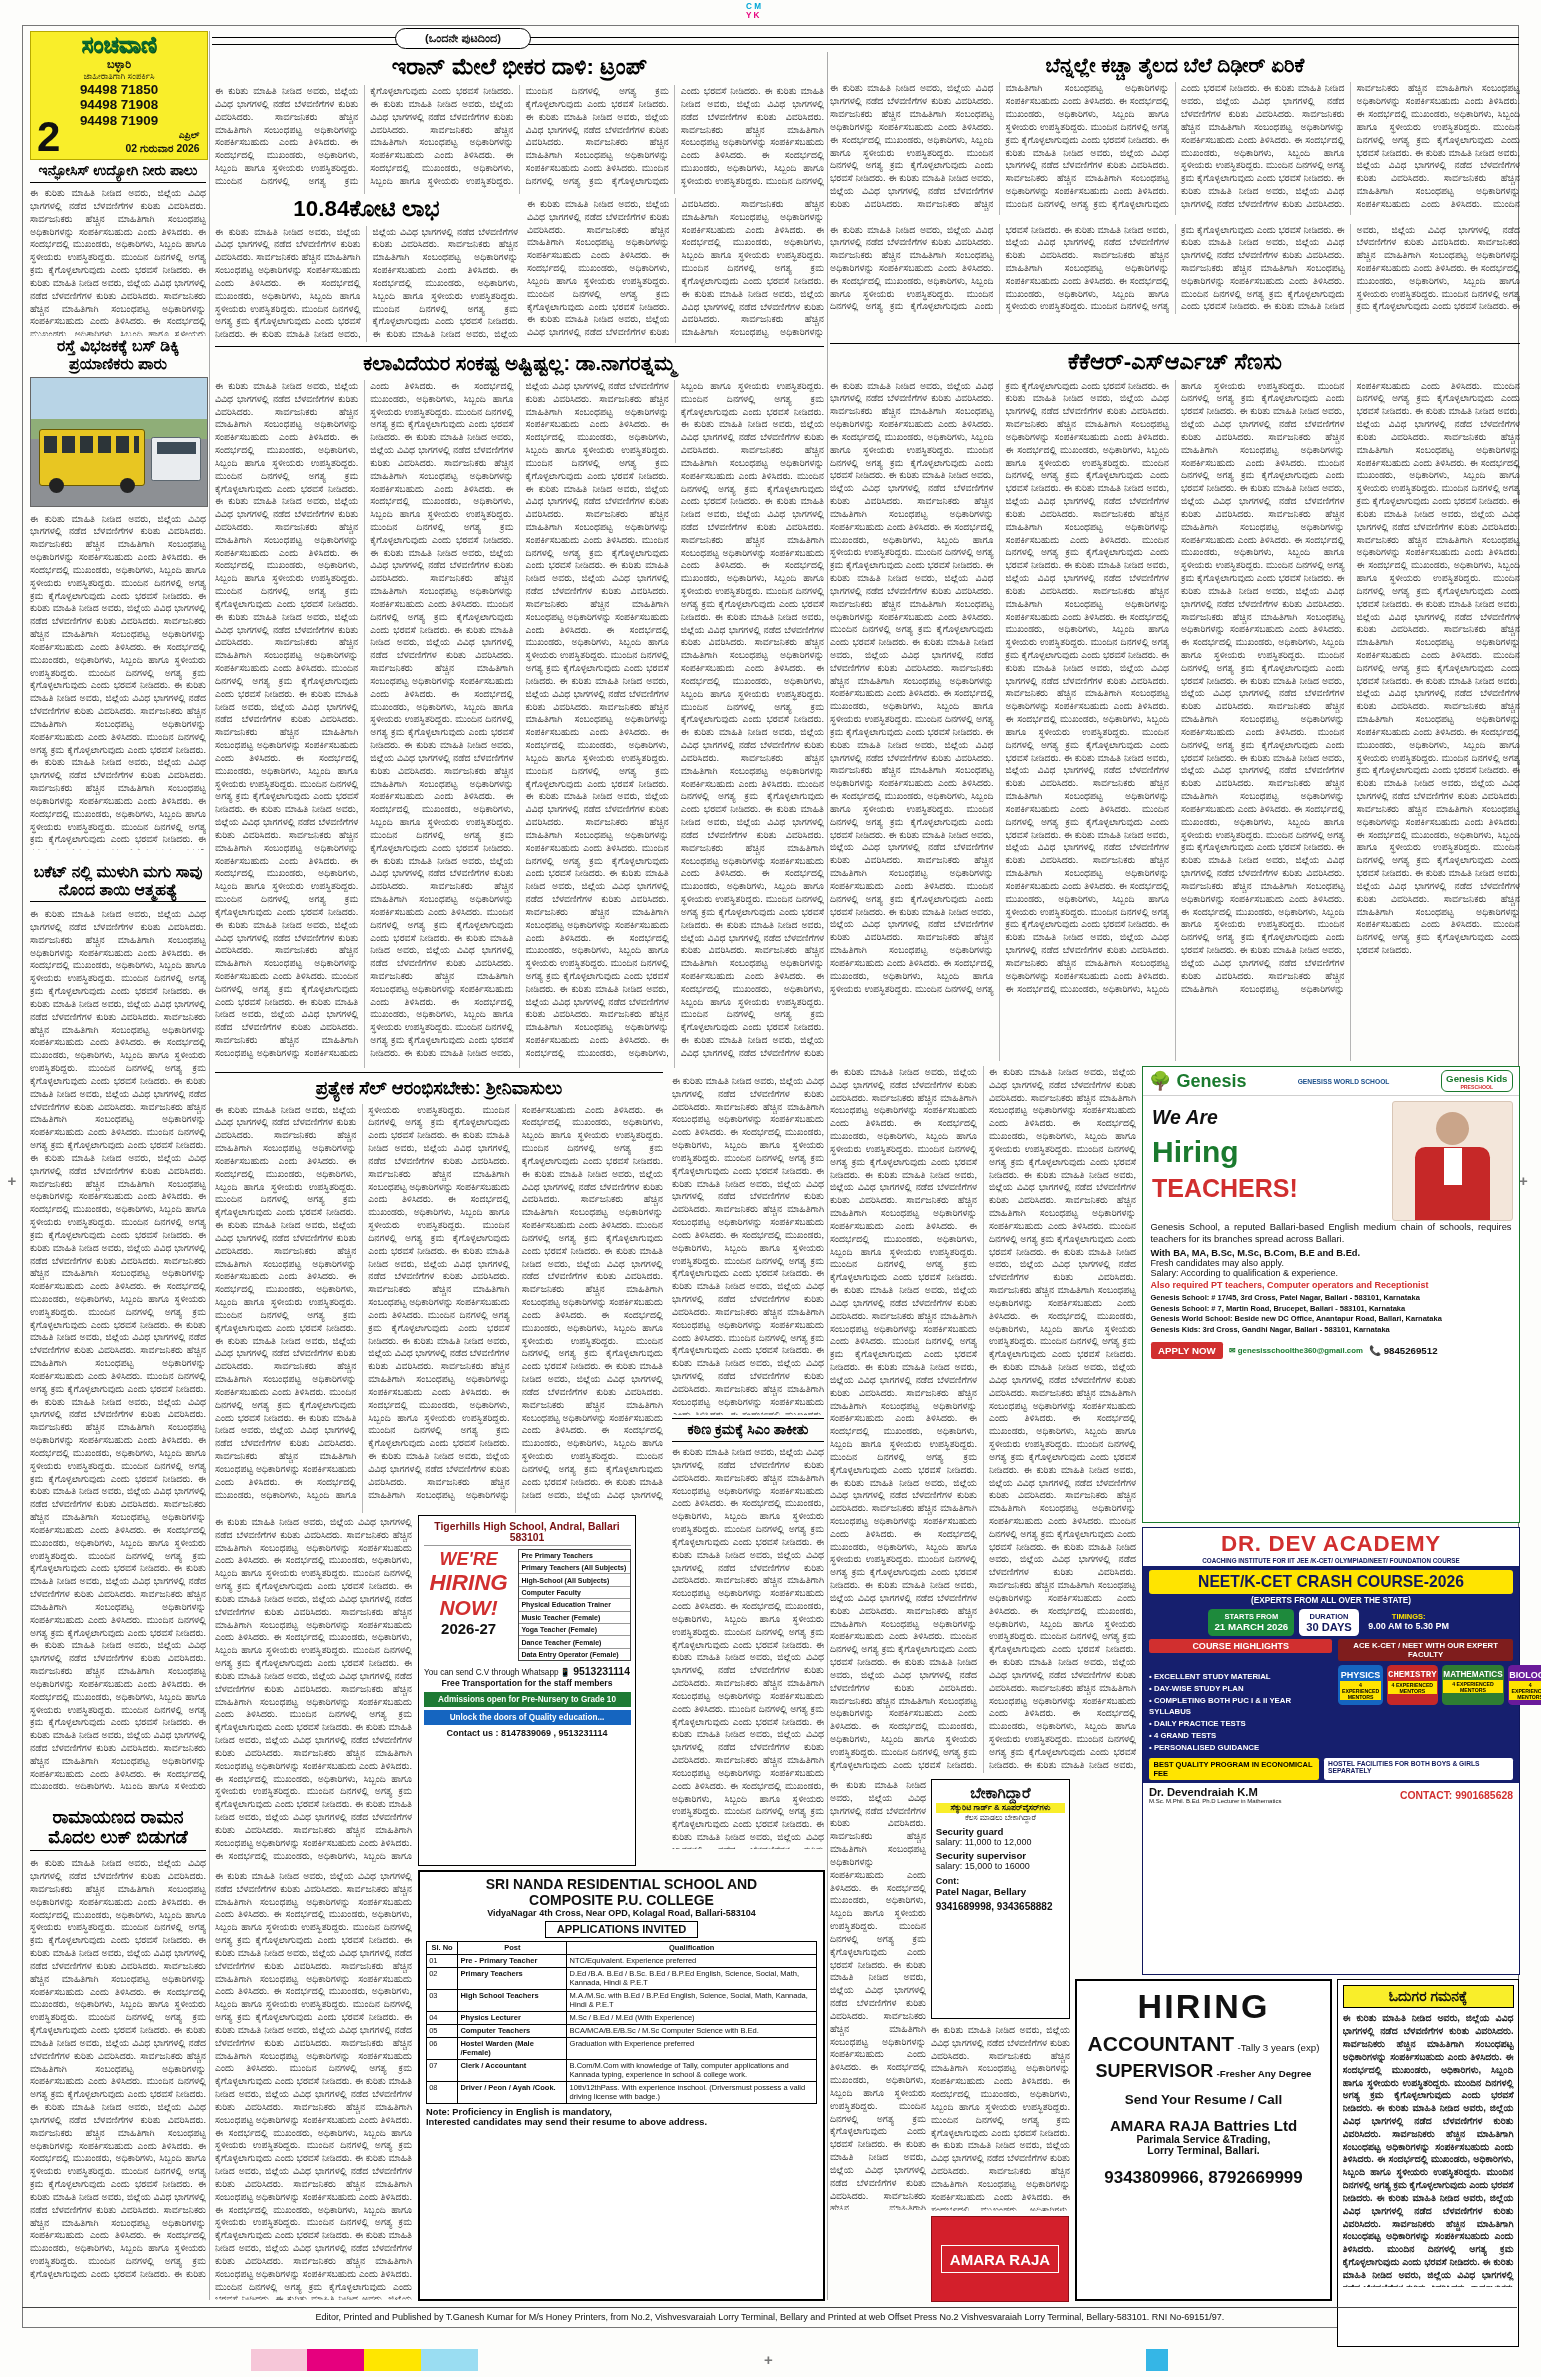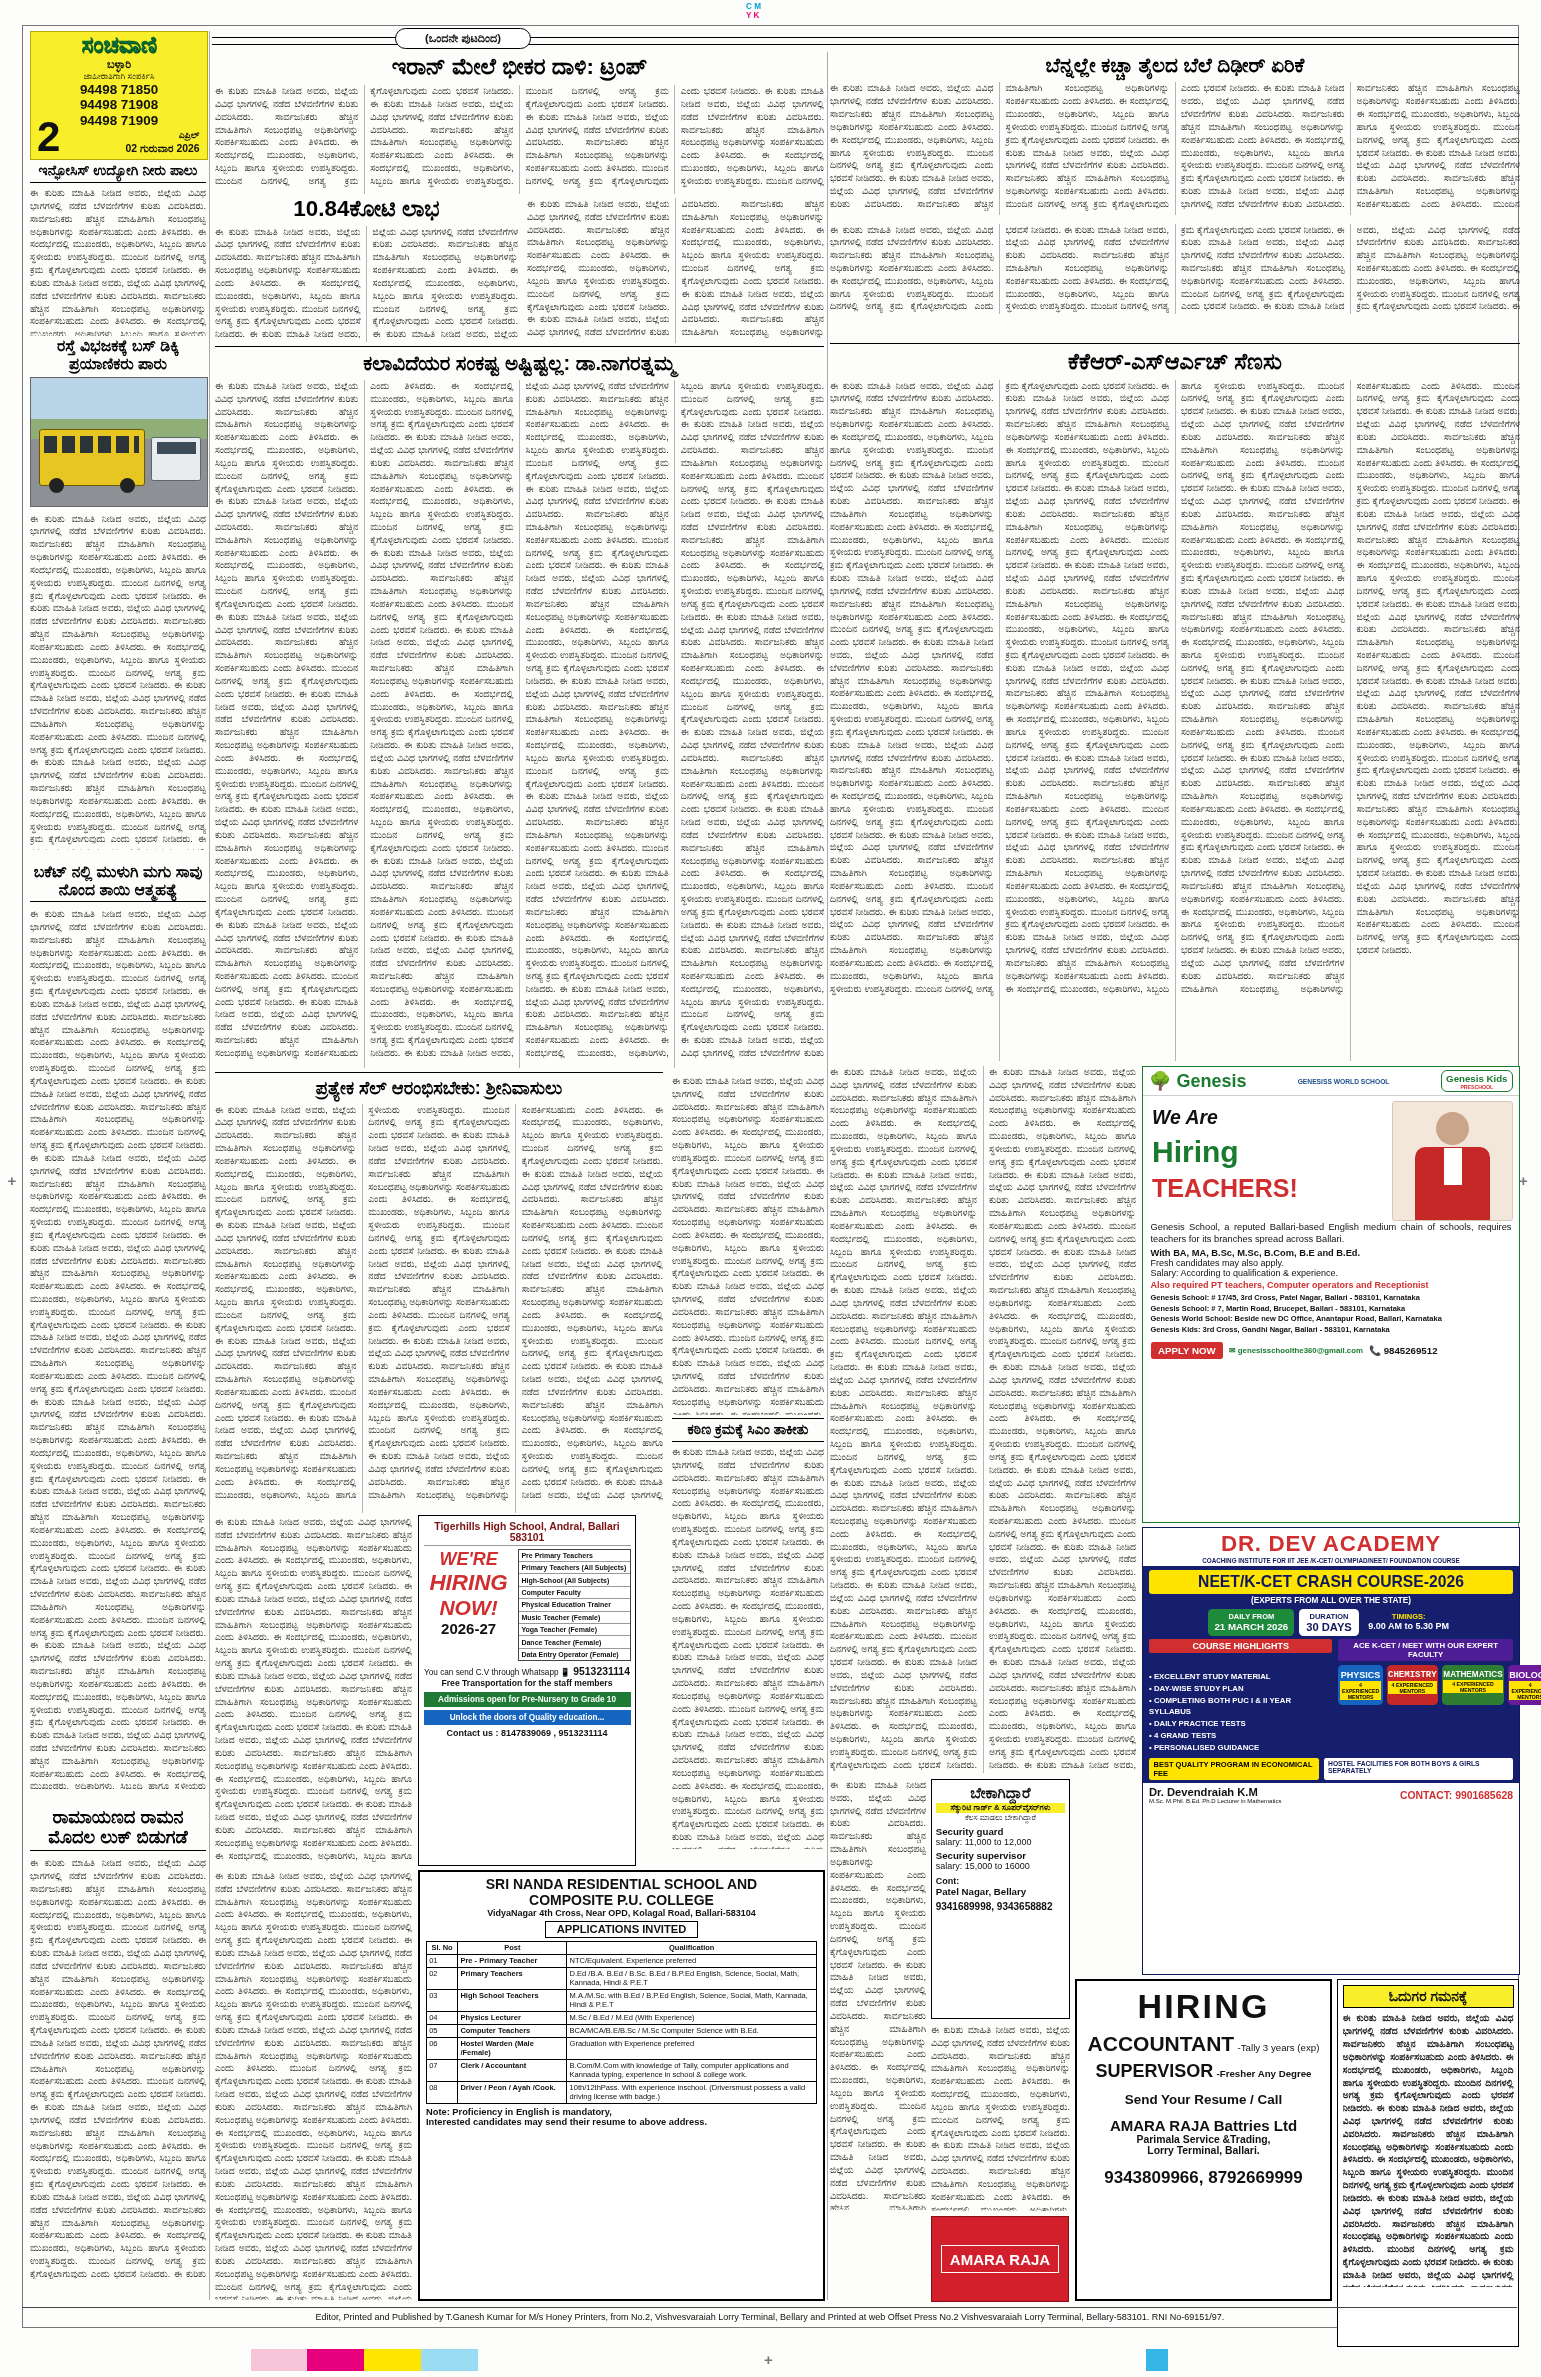--- a/index.html
+++ b/index.html
@@ -179,21 +179,21 @@
   <div class="abs adbox" style="left:1142px;top:1527px;width:378px;height:448px;padding:0;border-color:#10175c;">
     <div style="background:#fff;text-align:center;padding:3px 0 1.5px;">
       <div style="font-size:22.4px;font-weight:bold;color:#d12f2f;letter-spacing:0.7px;">DR. DEV ACADEMY</div>
       <div style="font-size:6.3px;font-weight:bold;color:#10175c;">COACHING INSTITUTE FOR IIT JEE /K-CET/ OLYMPIAD/NEET/ FOUNDATION COURSE</div>
     </div>
     <div style="background:#161f6e;color:#fff;padding:4.5px 6px 3px;">
       <div style="background:#ffe400;color:#10175c;font-weight:bold;font-size:15.7px;text-align:center;padding:3px 1.5px;border-radius:3px;">NEET/K-CET CRASH COURSE-2026</div>
       <div style="text-align:center;font-size:8.2px;font-weight:bold;padding:1.5px 0;">(EXPERTS FROM ALL OVER THE STATE)</div>
       <div style="display:flex;gap:4.5px;justify-content:center;margin:3px 0;">
         <div style="background:#1e8a3c;border-radius:4.5px;text-align:center;padding:3px 6px;">
-          <div style="font-size:7.5px;font-weight:bold;">DAILY FROM</div>
+          <div style="font-size:7.5px;font-weight:bold;">STARTS FROM</div>
           <div style="font-size:9.7px;font-weight:bold;">21 MARCH 2026</div>
         </div>
         <div style="background:#fff;color:#10175c;border-radius:4.5px;text-align:center;padding:3px 7.5px;">
           <div style="font-size:7.5px;font-weight:bold;">DURATION</div>
           <div style="font-size:11.2px;font-weight:bold;">30 DAYS</div>
         </div>
         <div style="text-align:center;padding:3px 4.5px;">
           <div style="font-size:7.5px;font-weight:bold;color:#ffe400;">TIMINGS:</div>
           <div style="font-size:9px;font-weight:bold;">9.00 AM to 5.30 PM</div>
         </div>
@@ -204,21 +204,21 @@
           <div style="font-size:7.8px;font-weight:bold;line-height:1.5;padding-top:18px;">
             <div>• <span>EXCELLENT STUDY MATERIAL</span></div>
             <div>• <span>DAY-WISE STUDY PLAN</span></div>
             <div>• <span>COMPLETING BOTH PUC I &amp; II YEAR SYLLABUS</span></div>
             <div>• <span>DAILY PRACTICE TESTS</span></div>
             <div>• <span>4 GRAND TESTS</span></div>
             <div>• <span>PERSONALISED GUIDANCE</span></div>
           </div>
         </div>
         <div style="width:48%;">
-          <div style="background:#4c1d95;color:#fff;font-weight:bold;font-size:7.8px;text-align:center;padding:2.2px 1.5px;border-radius:2.2px;">ACE K-CET / NEET WITH OUR EXPERT FACULTY</div>
+          <div style="background:#7f1d1d;color:#fff;font-weight:bold;font-size:7.8px;text-align:center;padding:2.2px 1.5px;border-radius:2.2px;">ACE K-CET / NEET WITH OUR EXPERT FACULTY</div>
           <div style="display:grid;grid-template-columns:1fr 1fr 1fr 1fr;gap:3.7px;margin-top:3.7px;">
             <div class="subcard" style="background:#1565c0;">
               <div style="font-size:9px;">PHYSICS</div>
               <div class="chip" style="font-size:5.2px;padding:0.7px 2.2px;margin-top:1.5px;">4 EXPERIENCED MENTORS</div>
             </div>
             <div class="subcard" style="background:#c62828;">
               <div style="font-size:9px;font-family:Liberation Mono, monospace;">CHEMISTRY</div>
               <div class="chip" style="font-size:5.2px;padding:0.7px 2.2px;margin-top:1.5px;">4 EXPERIENCED MENTORS</div>
             </div>
             <div class="subcard" style="background:#2e7d32;">

